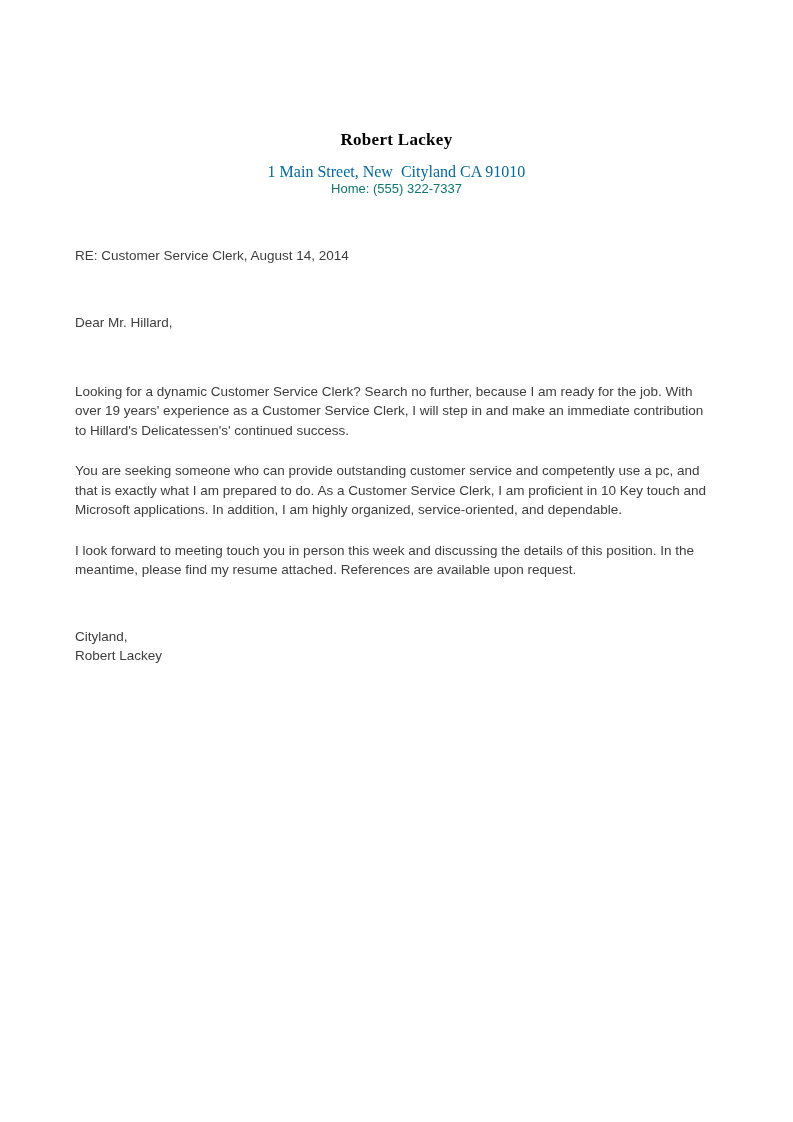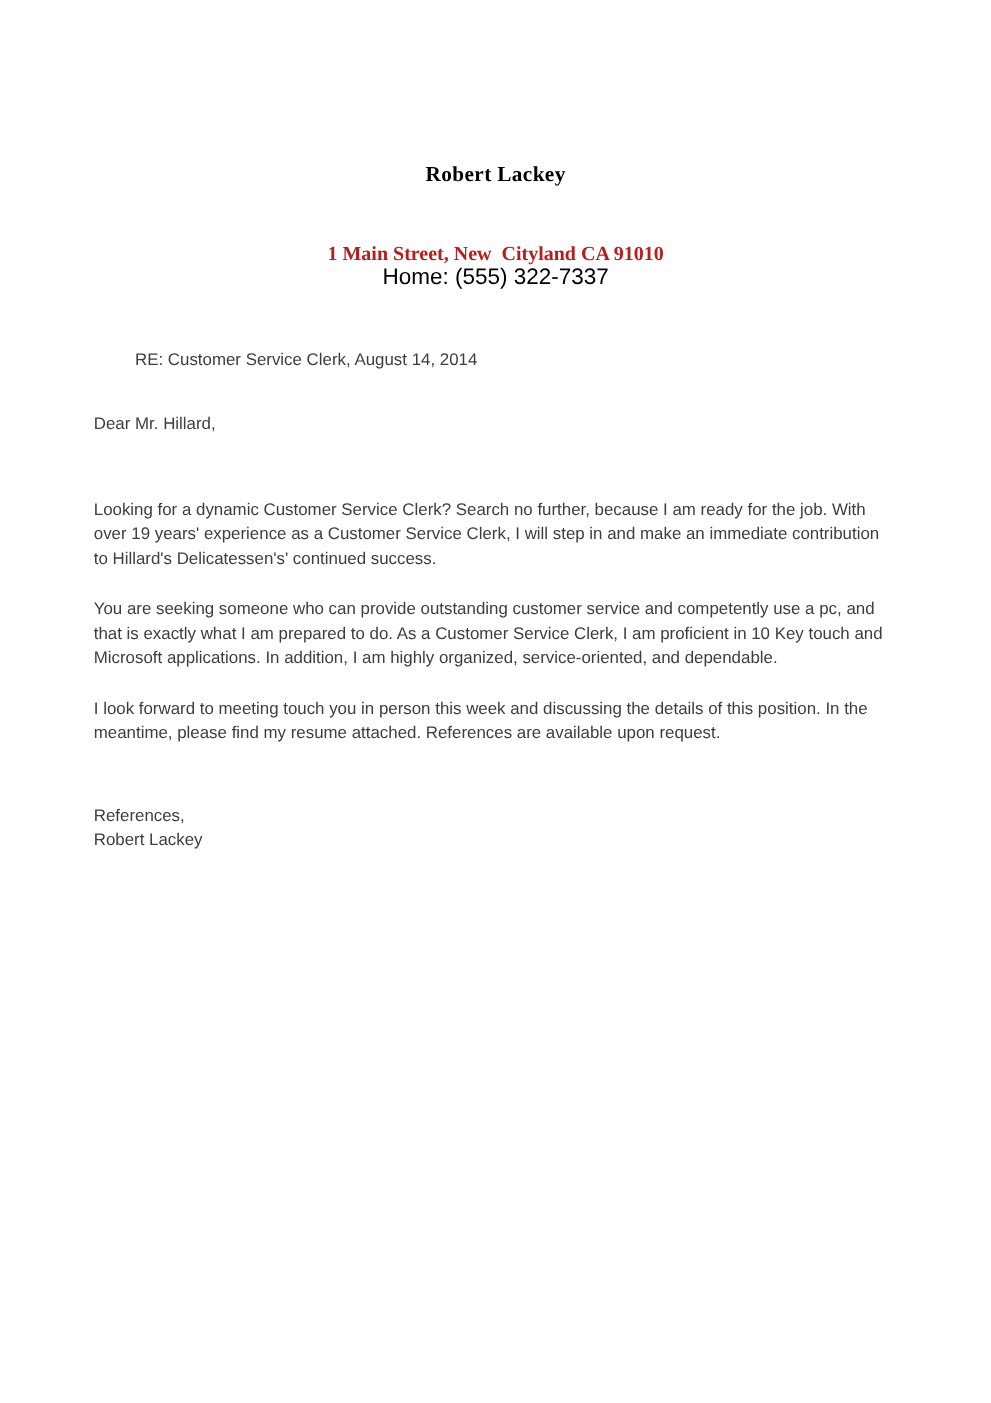--- a/index.html
+++ b/index.html
@@ -20,43 +20,42 @@
   }
   .doc-name {
     font-family: "Liberation Serif", serif;
     font-weight: bold;
     font-size: 17px;
     line-height: 20px;
     color: #000000;
     letter-spacing: 0.3px;
   }
   .doc-address {
-    margin-top: 44px;
+    margin-top: 12px;
     font-family: "Liberation Serif", serif;
     font-size: 16px;
     line-height: 19px;
-    color: #b91c1c;
+    color: #0369a1;
     white-space: pre-wrap;
-    font-weight: bold;
   }
   .doc-contact {
-    font-size: 18px;
+    font-size: 13px;
     line-height: 16.5px;
-    color: #000000;
+    color: #0f766e;
     white-space: pre-wrap;
   }
   .letter-body {
     padding-left: 75px;
     padding-right: 79px;
     font-size: 13.5px;
     line-height: 19.5px;
     text-align: left;
   }
-  .re-line   { margin-top: 48px; margin-left: 33px; }
-  .salutation { margin-top: 32px; }
+  .re-line   { margin-top: 48px; }
+  .salutation { margin-top: 48px; }
   .para-first { margin-top: 49px; }
   .para      { margin-top: 21px; }
   .closing-block { margin-top: 47px; }
 </style>
 </head>
 <body>
 
 <div class="page">
   <div class="header">
     <div class="doc-name">Robert Lackey</div>
@@ -69,17 +68,17 @@
 
     <div class="salutation">Dear Mr. Hillard,</div>
 
     <p class="para-first">Looking for a dynamic Customer Service Clerk? Search no further, because I am ready for the job. With over 19 years' experience as a Customer Service Clerk, I will step in and make an immediate contribution to Hillard's Delicatessen's' continued success.</p>
 
     <p class="para">You are seeking someone who can provide outstanding customer service and competently use a pc, and that is exactly what I am prepared to do. As a Customer Service Clerk, I am proficient in 10 Key touch and Microsoft applications. In addition, I am highly organized, service-oriented, and dependable.</p>
 
     <p class="para">I look forward to meeting touch you in person this week and discussing the details of this position. In the meantime, please find my resume attached. References are available upon request.</p>
 
     <div class="closing-block">
-      <div>References,</div>
+      <div>Cityland,</div>
       <div>Robert Lackey</div>
     </div>
   </div>
 </div>
 
 </body></html>

